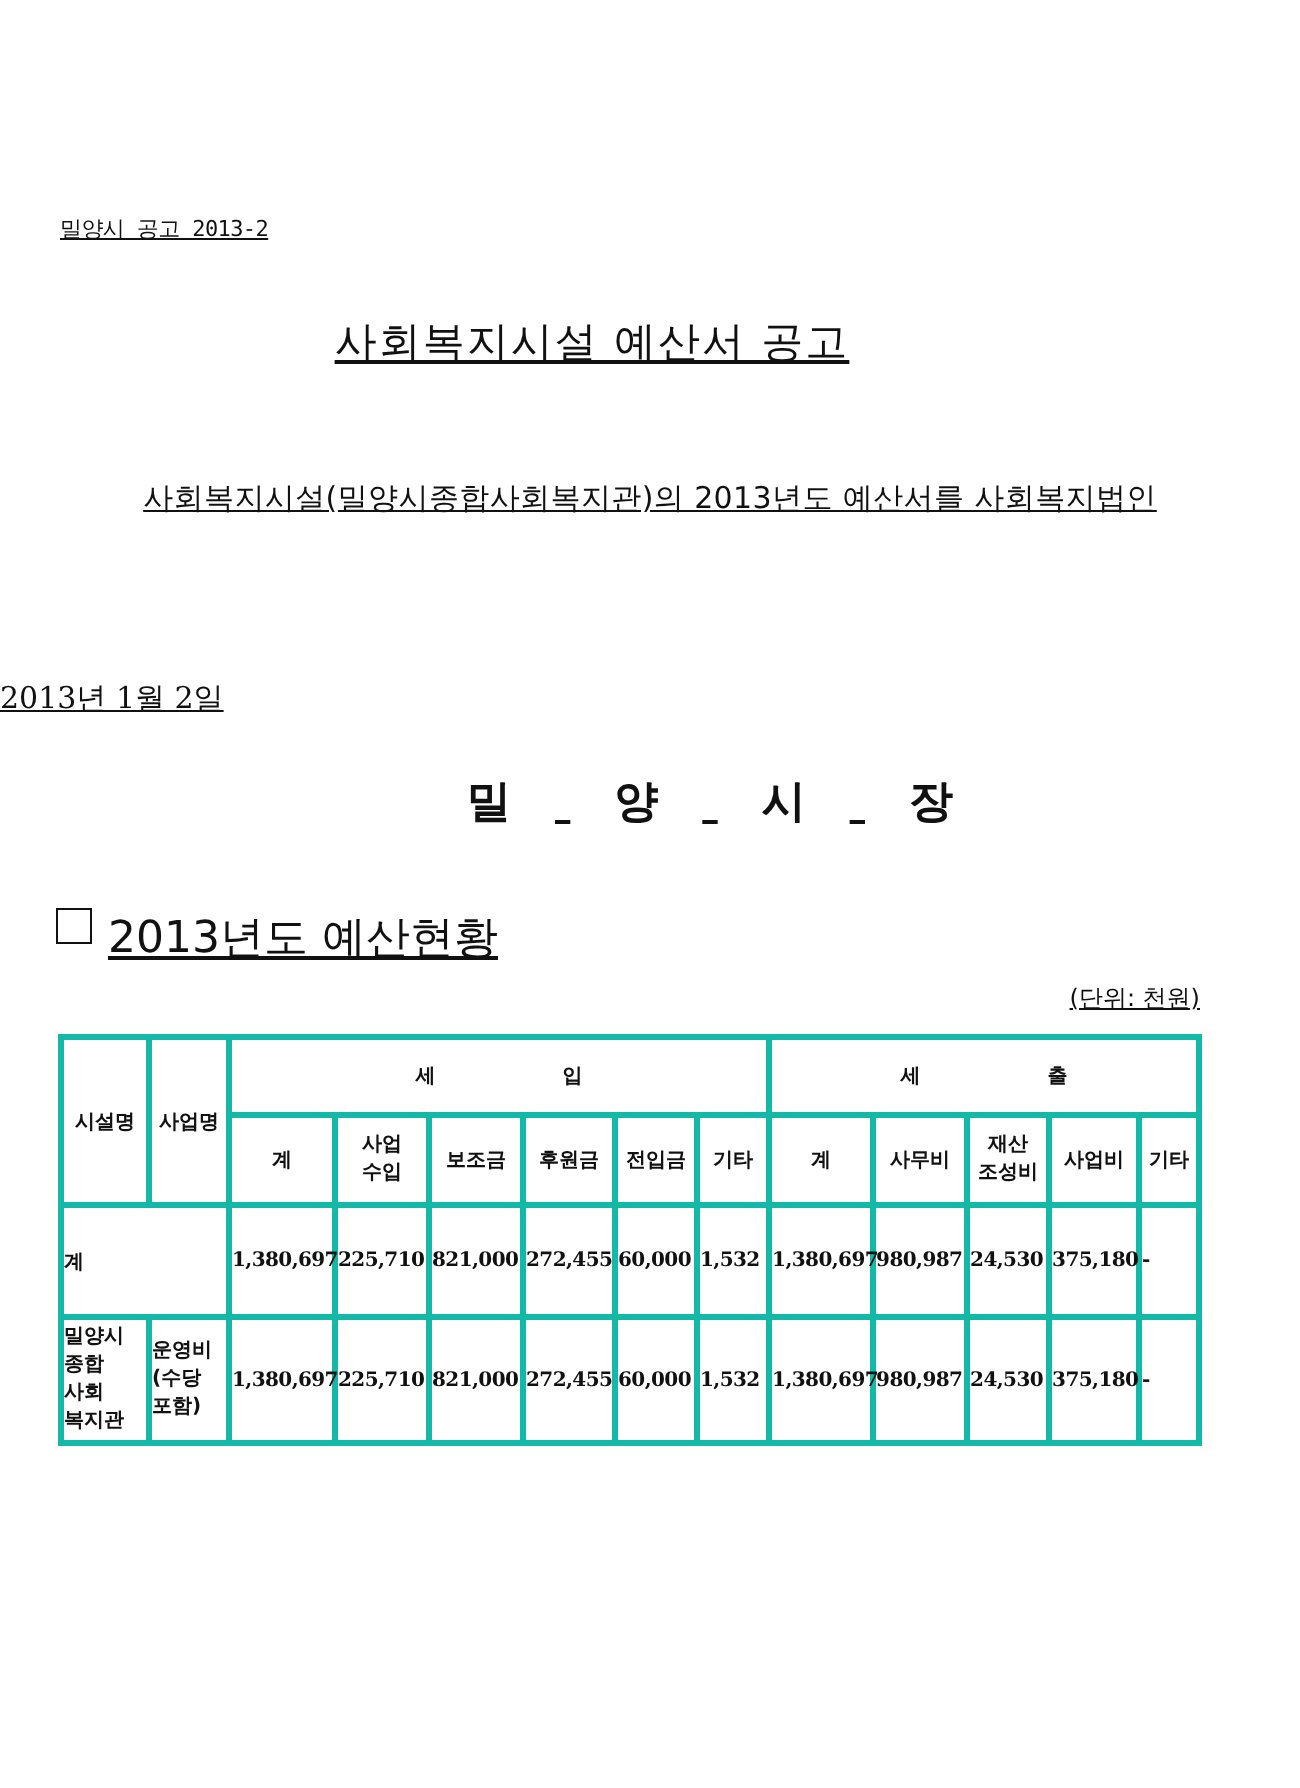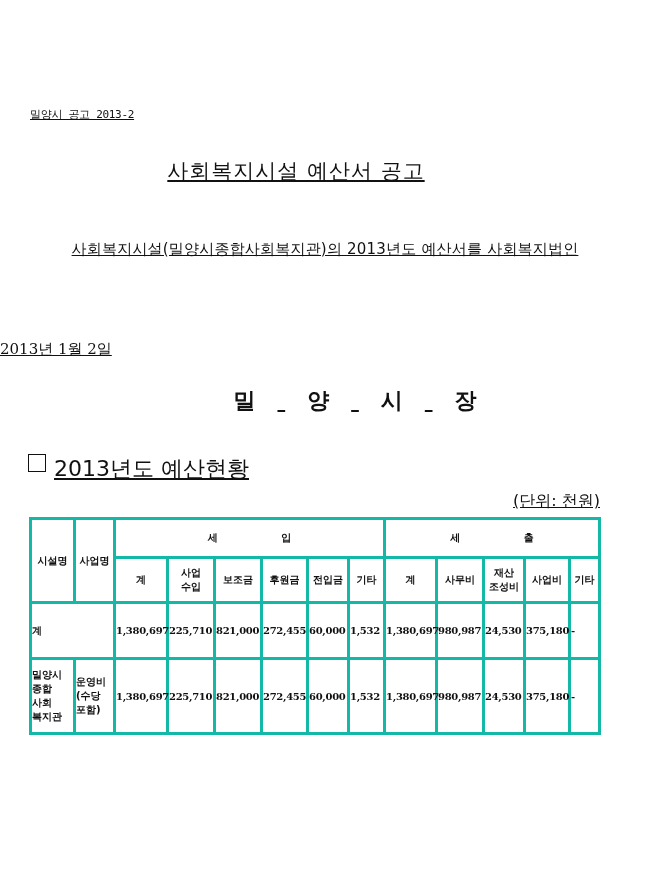--- a/index.html
+++ b/index.html
@@ -9,37 +9,37 @@
   }
   .abs { position: absolute; text-decoration: underline; }
   .notice-no { left: 30px; top: 107px; font-size: 11px; font-family: "DejaVu Sans Mono", monospace; letter-spacing: -0.3px; }
   .title { left: 16px; width: 560px; top: 157px; text-align: center; font-size: 21px; letter-spacing: 1px; font-family: "DejaVu Sans", sans-serif; }
   .body-text { left: 0; width: 650px; top: 236px; text-align: center; font-size: 15px; line-height: 26px; font-family: "DejaVu Sans", sans-serif; letter-spacing: 0.2px; }
   .date { left: 0; width: 650px; top: 340px; text-align: left; font-size: 15px; }
   .mayor { left: 0; width: 650px; top: 386px; text-align: center; font-size: 22px; font-weight: bold; font-family: "DejaVu Sans", sans-serif; margin-left: 30px; }
   .mayor span { display: inline-block; margin: 0 22px; }
   .section { left: 28px; top: 454px; font-size: 22px; font-family: "DejaVu Sans", sans-serif; display: flex; align-items: flex-start; gap: 8px; }
   .section .box { width: 16px; height: 16px; border: 1.5px solid #111; display: inline-block; }
-  .unit { right: 50px; top: 491px; font-size: 16px; font-family: "DejaVu Sans", sans-serif; }
+  .unit { right: 50px; top: 491px; font-size: 12px; font-family: "DejaVu Sans", sans-serif; }
 
   table.budget {
     position: absolute; left: 29px; top: 517px; width: 569px;
     border-collapse: collapse; table-layout: fixed;
     font-family: "DejaVu Serif", serif; font-size: 10.5px;
   }
   table.budget td, table.budget th {
     border: 3px solid #14b8a6; vertical-align: middle; padding: 0; font-weight: bold;
     font-family: "DejaVu Sans", sans-serif; font-size: 10px;
   }
   table.budget { border: 2px solid #111; }
   table.budget .num { font-family: "DejaVu Serif", serif; font-size: 10px; letter-spacing: -0.3px; }
   .r-h1 { height: 39px; }
   .r-h2 { height: 45px; }
   .r-total { height: 56px; }
-  .r-fac { height: 75px; }
+  .r-fac { height: 63px; }
   .thick-bottom { border-bottom: 2px solid #111 !important; }
   .thick-left { border-left: 2px solid #111 !important; }
   .group-label { letter-spacing: 30px; padding-left: 30px !important; }
   .cell-lines { line-height: 14px; }
 </style>
 </head>
 <body>
 
 <div class="abs notice-no">밀양시 공고 2013-2</div>
 <div class="abs title">사회복지시설 예산서 공고</div>

